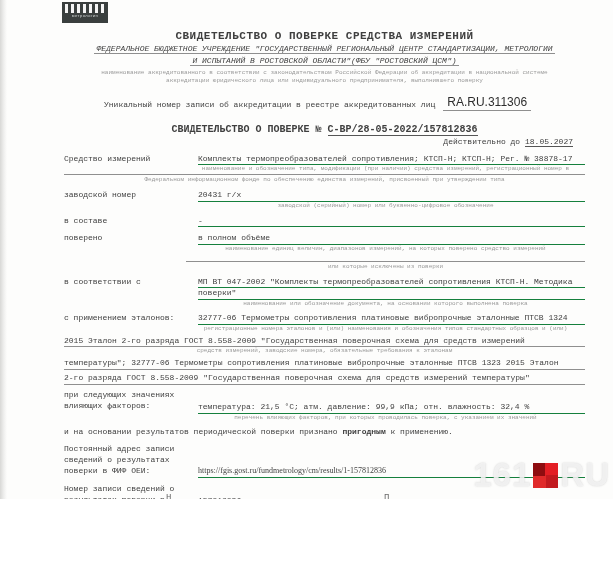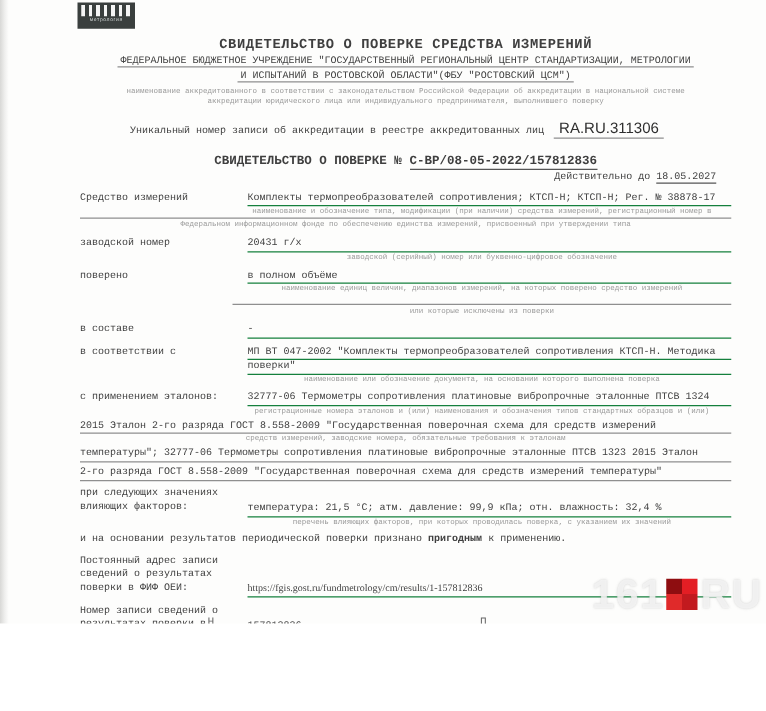--- a/index.html
+++ b/index.html
@@ -17,21 +17,21 @@
   .bold{font-weight:bold;}
   
   .logo{width:46px;height:21px;background:#3a3f3e;margin-left:-2px;
     display:flex;flex-direction:column;justify-content:flex-start;padding:2px 3px;box-sizing:border-box;}
   .logo-bars{height:9px;background:repeating-linear-gradient(90deg,#f5f5f5 0 3px,#3a3f3e 3px 6px);}
   .logo-text{font-size:4px;line-height:6px;color:#cfd4d3;text-align:center;
     font-family:"Liberation Sans",sans-serif;letter-spacing:.5px;}
   
   .doc-title{margin:6px 0 0;text-align:center;font-size:11px;font-weight:bold;letter-spacing:.5px;}
   .org-wrap1{text-align:center;}
-  .org-wrap1 span, .org-wrap2 span{border-bottom:1px solid #8f8f8f;padding:0 2px;}
+  .org-wrap1 span, .org-wrap2 span{border-bottom:1px solid #8f8f8f;padding:0 2px;font-style:italic;}
   .org-wrap2{text-align:center;margin-top:1px;}
   .org-cap{margin:3px 18px 0 18px;}
   .accr-row{display:flex;align-items:flex-end;margin-top:9px;padding-left:40px;}
   .accr-label{flex:none;}
   .accr-number{margin-left:8px;font-family:"Liberation Sans",sans-serif;
     font-size:12px;color:#2e2e2e;border-bottom:1px solid #8f8f8f;padding:0 4px;}
   .cert-line{margin-top:12px;text-align:center;font-size:10px;font-weight:bold;}
   .cert-line .num{border-bottom:1px solid #555;}
   .valid-row{text-align:right;padding-right:12px;}
   .valid-row .date{border-bottom:1px solid #555;}
@@ -84,21 +84,21 @@
     </div>
     <div class="cap org-cap">наименование аккредитованного в соответствии с законодательством Российской Федерации об аккредитации в национальной системе аккредитации юридического лица или индивидуального предпринимателя, выполнившего поверку</div>
 
     <div class="accr-row">
       <span class="accr-label">Уникальный номер записи об аккредитации в реестре аккредитованных лиц</span>
       <span class="accr-number">RA.RU.311306</span>
     </div>
 
     <div class="cert-line">
       <span>СВИДЕТЕЛЬСТВО О ПОВЕРКЕ №</span>
-      <span class="num">С-ВР/08-05-2022/157812836</span>
+      <span class="num">С-ВР/28-05-2022/157812836</span>
     </div>
 
     <div class="valid-row">
       <span>Действительно до</span>
       <span class="date">18.05.2027</span>
     </div>
 
     <div class="row">
       <div class="lbl">Средство измерений</div>
       <div class="valcol">
@@ -110,32 +110,32 @@
 
     <div class="row">
       <div class="lbl">заводской номер</div>
       <div class="valcol">
         <div class="val">20431 г/х</div>
         <div class="cap">заводской (серийный) номер или буквенно-цифровое обозначение</div>
       </div>
     </div>
 
     <div class="row">
+      <div class="lbl">в составе</div>
+      <div class="valcol">
+        <div class="val">-</div>
+      </div>
+    </div>
+
+    <div class="row">
       <div class="lbl">поверено</div>
       <div class="valcol">
         <div class="val">в полном объёме</div>
         <div class="cap">наименование единиц величин, диапазонов измерений, на которых поверено средство измерений</div>
         <div class="cap ruled" style="margin-top:8px;">или которые исключены из поверки</div>
-      </div>
-    </div>
-
-    <div class="row">
-      <div class="lbl">в составе</div>
-      <div class="valcol">
-        <div class="val">-</div>
       </div>
     </div>
 
     <div class="row">
       <div class="lbl">в соответствии с</div>
       <div class="valcol">
         <div class="val">МП ВТ 047-2002 "Комплекты термопреобразователей сопротивления КТСП-Н. Методика</div>
         <div class="val">поверки"</div>
         <div class="cap">наименование или обозначение документа, на основании которого выполнена поверка</div>
       </div>

